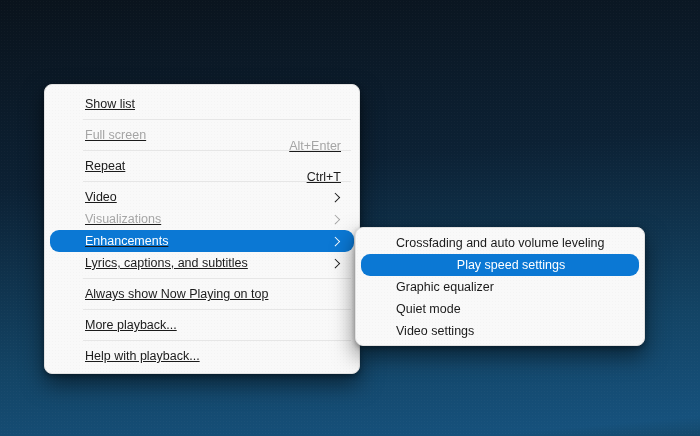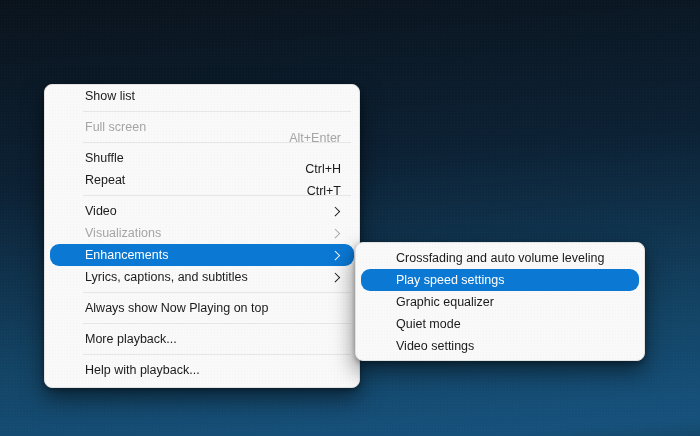--- a/index.html
+++ b/index.html
@@ -18,58 +18,54 @@
   }
   .menu {
     position:absolute; box-sizing:border-box;
     background:#f9f9f9;
     background-image:radial-gradient(rgba(0,0,0,0.018) 1px, transparent 1px);
     background-size:3px 3px;
     border:1px solid #e1e1e1; border-radius:8px;
     box-shadow:0 10px 22px rgba(0,0,0,0.50), 0 2px 5px rgba(0,0,0,0.30);
     font-size:12.5px; color:#1b1b1b; z-index:1;
   }
-  .main-menu { left:44px; top:84px; width:316px; padding:0 0 6px; }
-  .sub-menu  { left:355px; top:242px; width:290px; padding:4px 0 3px; z-index:2; }
+  .main-menu { left:44px; top:84px; width:316px; padding:8px 0 6px;text-decoration:underline; }
+  .sub-menu  { left:355px; top:227px; width:290px; padding:4px 0 3px; z-index:2; }
   .mi {
     height:22px; margin:0 5px; padding:0 13px 0 35px;
     display:flex; align-items:center; border-radius:9px;
     white-space:nowrap; cursor:default;
   }
   .mi .lbl { flex:0 0 auto; }
   .mi .shortcut { margin-left:auto;margin-top:21px; }
   .mi .chev {
     margin-left:auto; margin-right:3px;
     width:5.5px; height:5.5px;
     border-top:1.5px solid currentColor; border-right:1.5px solid currentColor;
     transform:rotate(45deg); flex:0 0 auto;
   }
-  .mi.hl { background:var(--accent,#0b78d4); color:#ffffff; }
+  .mi.hl { background:var(--accent,#0b78d4); color:#ffffff;justify-content:center; }
   .mi.disabled { color:#a5a5a5;justify-content:center; }
   .sep { height:1px; background:#e6e6e6; margin:4px 8px 4px 38px; }
 </style>
 </head>
 <body>
 
 <div class="stage">
 
   <div class="menu main-menu" role="menu">
     <div class="mi">
       <span class="lbl">Show list</span>
     </div>
     <div class="sep"></div>
     <div class="mi disabled">
       <span class="lbl">Full screen</span>
       <span class="shortcut">Alt+Enter</span>
     </div>
     <div class="sep"></div>
-    <div class="mi">
-      <span class="lbl">Shuffle</span>
-      <span class="shortcut">Ctrl+H</span>
-    </div>
     <div class="mi">
       <span class="lbl">Repeat</span>
       <span class="shortcut">Ctrl+T</span>
     </div>
     <div class="sep"></div>
     <div class="mi">
       <span class="lbl">Video</span>
       <span class="chev"></span>
     </div>
     <div class="mi disabled">

